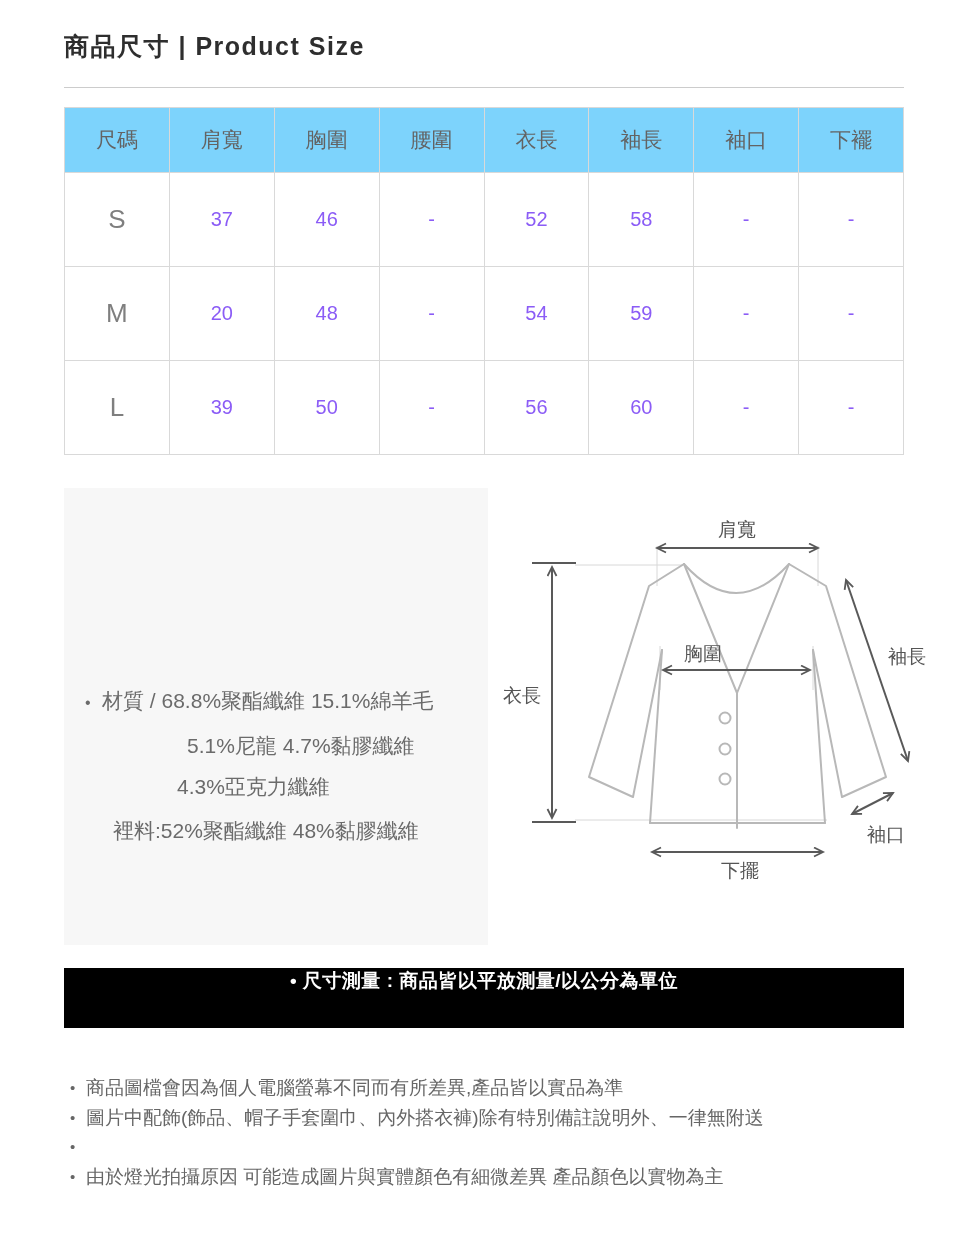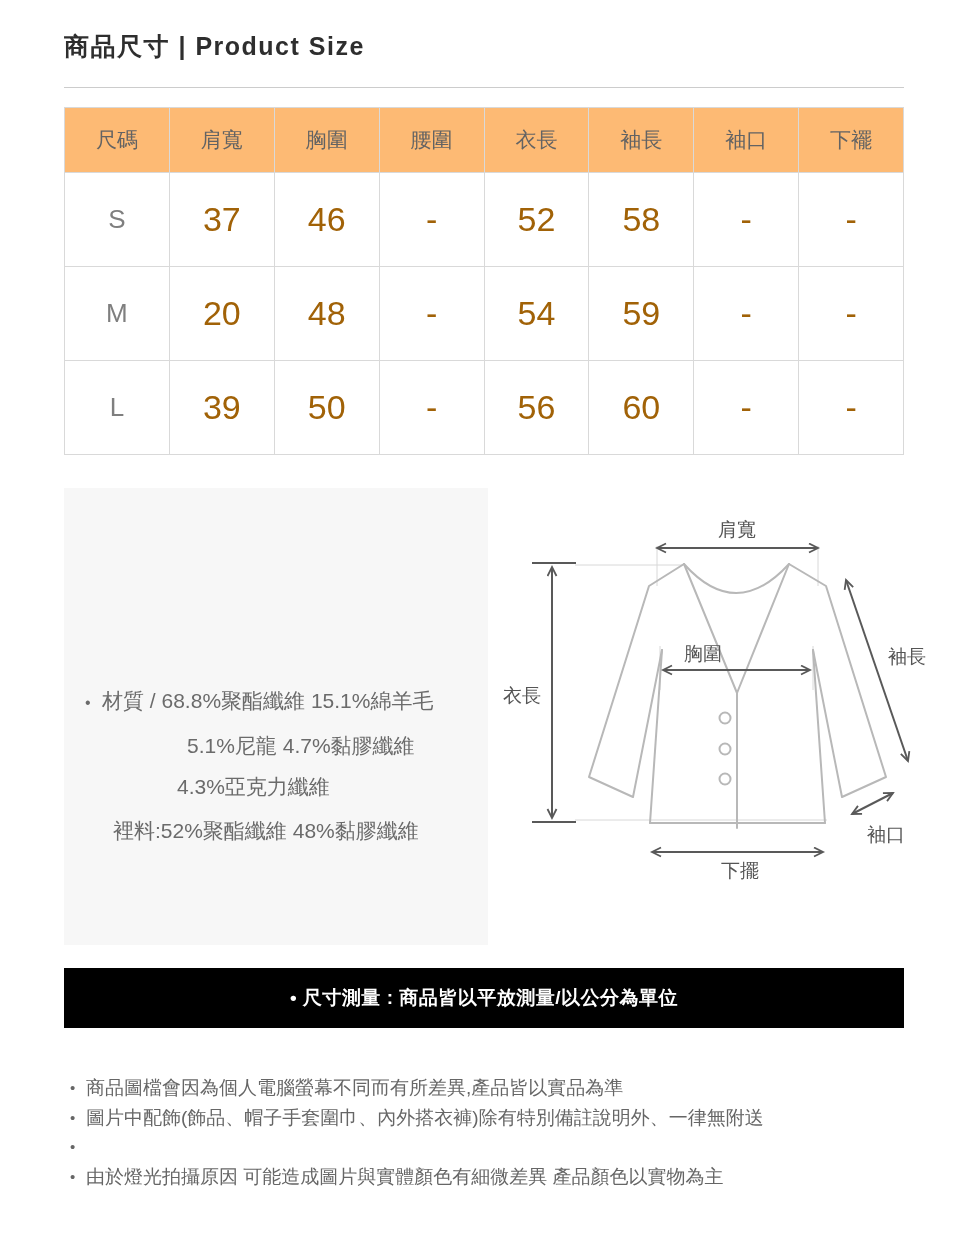--- a/index.html
+++ b/index.html
@@ -14,41 +14,41 @@
     color:#2e2e2e;letter-spacing:1.5px;white-space:nowrap;
   }
   .title-rule{position:absolute;left:64px;top:87px;width:840px;height:1px;background:#cccccc;}
 
   
   table.size{
     position:absolute;left:64px;top:107px;width:840px;
     border-collapse:collapse;table-layout:fixed;
   }
   table.size th,table.size td{border:1px solid #d9d9d9;text-align:center;vertical-align:middle;padding:0;}
-  table.size th{height:64px;background:#fdba74;font-size:21px;font-weight:400;color:#636363;}
-  table.size td{height:93px;font-size:34px;font-weight:300;color:#a16207;}
+  table.size th{height:64px;background:#7dd3fc;font-size:21px;font-weight:400;color:#636363;}
+  table.size td{height:93px;font-size:20px;font-weight:300;color:#8b5cf6;}
   table.size td.size-col{font-size:26px;color:#7f7f7f;}
 
   
   .panel{position:absolute;left:64px;top:488px;width:424px;height:457px;background:#f7f7f7;}
   .mat-line{position:absolute;font-size:21px;color:#6b6b6b;white-space:nowrap;}
   .mat-bullet{position:absolute;left:21px;top:206px;font-size:16px;color:#6b6b6b;}
   .mat-1{left:38px;top:199px;text-align:right;}
   .mat-2{left:123px;top:244px;}
   .mat-3{left:113px;top:285px;}
   .mat-4{left:40px;top:329px;margin-left:9px;}
 
   
   .diagram{position:absolute;left:500px;top:500px;width:430px;height:392px;overflow:visible;}
   .diagram text{fill:#555555;font-size:19px;font-family:"Liberation Sans","DejaVu Sans",sans-serif;}
 
   
   .black-bar{
     position:absolute;left:64px;top:968px;width:840px;height:60px;background:#000000;
-    color:#ffffff;display:flex;align-items:center;justify-content:center;
+    color:#ffffff;display:flex;align-items:flex-start;justify-content:center;
     font-size:19px;font-weight:700;letter-spacing:0.5px;
   }
 
   
   .footer{position:absolute;left:70px;top:1073px;width:860px;}
   .footer-item{display:flex;align-items:flex-start;font-size:19px;color:#666666;line-height:29.5px;white-space:nowrap;}
   .footer-item .fbullet{width:16px;flex:0 0 16px;font-size:15px;line-height:29.5px;color:#666666;}
 </style>
 </head>
 <body>

